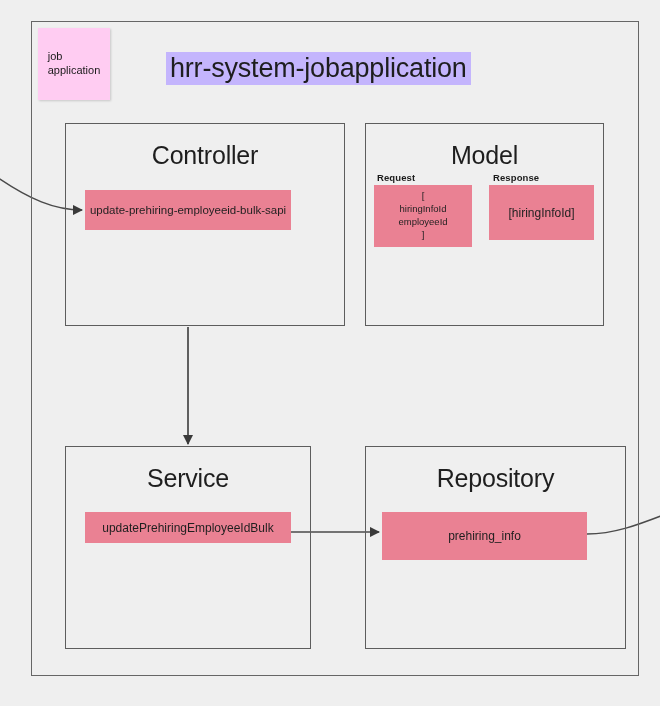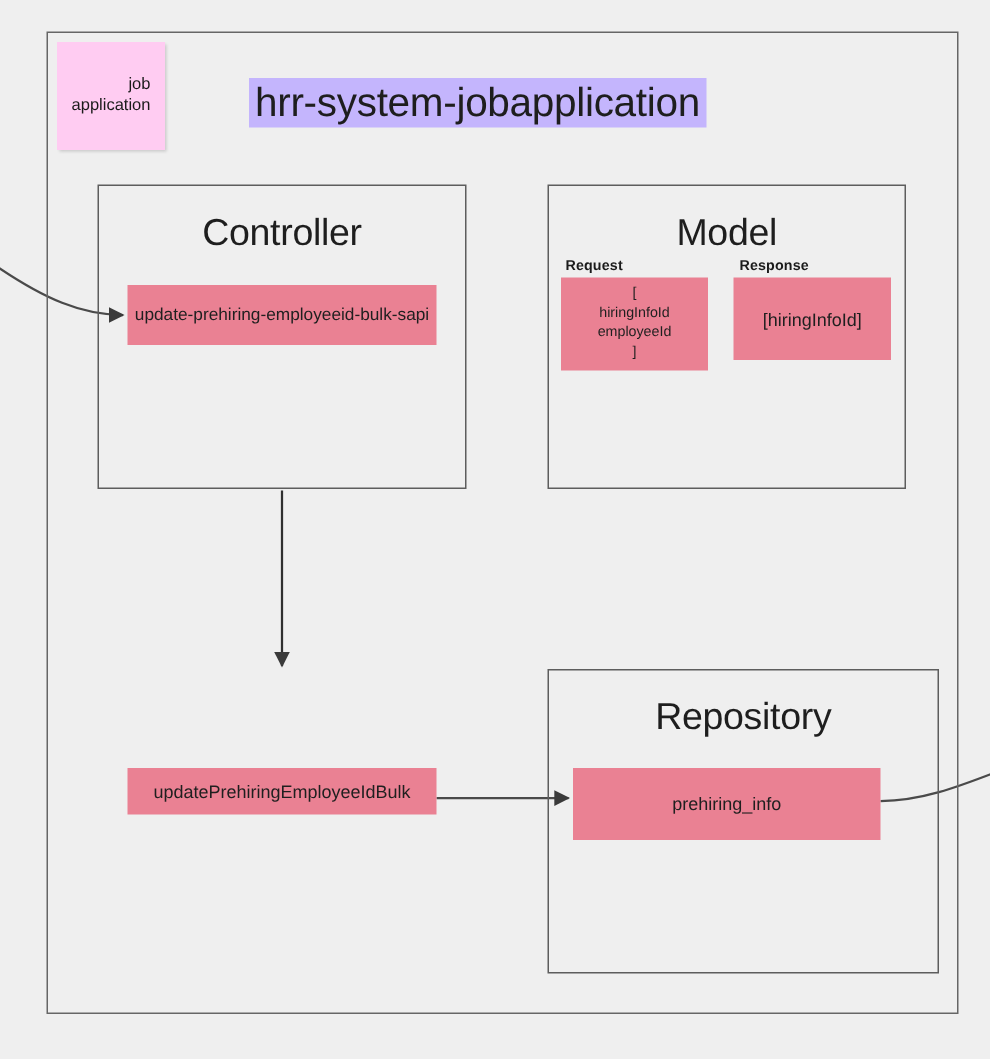--- a/index.html
+++ b/index.html
@@ -40,21 +40,21 @@
     position: absolute;
     left: 38px;
     top: 28px;
     width: 72px;
     height: 72px;
     background: #ffccf2;
     box-shadow: 1px 1px 2px rgba(0,0,0,0.16);
     display: flex;
     align-items: center;
     justify-content: center;
-    text-align: right;
+    text-align: left;
     line-height: 1.25;
     font-size: 11px;
     color: #1a1a1a;
     padding: 2px;
     box-sizing: border-box;
   }
   .sticky-note span { display: block; }
 
   
   .system-title {
@@ -69,21 +69,21 @@
     letter-spacing: -0.2px;
   }
 
   
   .layer-box {
     position: absolute;
     border: 1.4px solid #5d5d5d;
     background: transparent;
     box-sizing: border-box;
   }
-  #box-controller { left: 65px;  top: 123px; width: 246px; height: 203px; }
+  #box-controller { left: 65px;  top: 123px; width: 280px; height: 203px; }
   #box-model      { left: 365px; top: 123px; width: 239px; height: 203px; }
   #box-service    { left: 65px;  top: 446px; width: 246px; height: 203px; }
   #box-repository { left: 365px; top: 446px; width: 261px; height: 203px; }
 
   .layer-title {
     position: absolute;
     width: 100%;
     text-align: center;
     top: 17px;
     font-size: 25px;
@@ -205,20 +205,23 @@
 
   <div class="model-chip" id="chip-model-request">
     <span class="ln">[</span>
     <span class="ln">hiringInfoId</span>
     <span class="ln">employeeId</span>
     <span class="ln">]</span>
   </div>
 
   <div class="model-chip" id="chip-model-response">[hiringInfoId]</div>
 
+  <div class="layer-box" id="box-service">
+    <div class="layer-title">Service</div>
+  </div>
   <div class="chip" id="chip-service-method">updatePrehiringEmployeeIdBulk</div>
 
   <div class="layer-box" id="box-repository">
     <div class="layer-title">Repository</div>
   </div>
   <div class="chip" id="chip-repository-table">prehiring_info</div>
 
 </div>
 
 </body></html>

